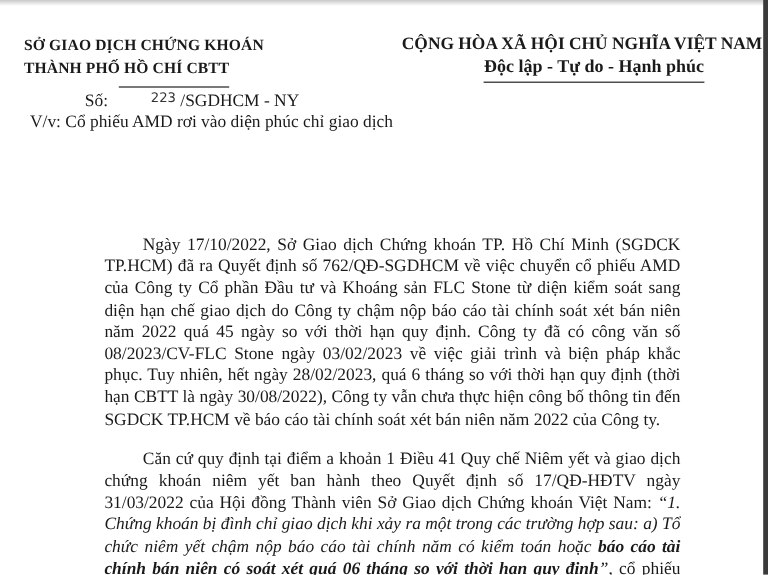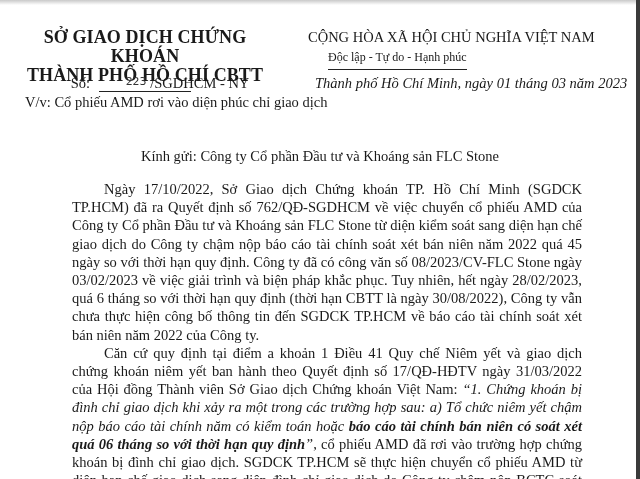--- a/index.html
+++ b/index.html
@@ -30,43 +30,43 @@
     .page {
       position: absolute;
       left: 0; top: 0;
       width: 636px; height: 479px;
     }
     .hdr-left {
       position: absolute;
       left: 20px;
       top: 28px;
       width: 250px;
-      text-align: center;
       font-weight: bold;
-      font-size: 18px;
+      font-size: 13px;
       line-height: 19px;
       letter-spacing: 0.1px;
     }
     .hdr-left .rule {
       width: 92px;
       height: 1px;
       background: #222;
       margin: 6px auto 0 auto;
     }
     .hdr-right {
       position: absolute;
-      left: 308px;
+      left: 330px;
       top: 28px;
       width: 310px;
-      font-weight: normal;
+      text-align: center;
+      font-weight: bold;
       font-size: 14.5px;
       line-height: 19px;
     }
     .hdr-right .motto {
-      font-size: 12px;
+      font-size: 15px;
       display: inline-block;
       border-bottom: 1px solid #222;
       padding-bottom: 2px;
       margin-left: 20px;
     }
     .so-line {
       position: absolute;
       left: 0;
       top: 75px;
       width: 320px;
@@ -109,21 +109,21 @@
     .body-text {
       position: absolute;
       left: 72px;
       top: 180px;
       width: 510px;
       font-size: 14.5px;
       line-height: 18.2px;
       text-align: justify;
     }
     .body-text p {
-      margin: 0;
+      margin: 15px;
       text-indent: 32px;
       text-align: justify;
     }
     .body-text .it { font-style: italic; }
     .body-text .bi { font-style: italic; font-weight: bold; }
   </style>
 </head>
 <body>
 
 <div class="top-shade"></div>
@@ -140,23 +140,21 @@
     <div>CỘNG HÒA XÃ HỘI CHỦ NGHĨA VIỆT NAM</div>
     <span class="motto">Độc lập - Tự do - Hạnh phúc</span>
   </div>
 
   <div class="so-line">
     <span>Số: </span><span class="num">223</span><span> /SGDHCM - NY</span>
   </div>
 
   <div class="vv-line">V/v: Cổ phiếu AMD rơi vào diện phúc chỉ giao dịch</div>
 
-  <div class="date-line">Thành phố Hồ Chí Minh, ngày 01 tháng 03 năm 2023</div>
 
-  <div class="greeting">Kính gửi: Công ty Cổ phần Đầu tư và Khoáng sản FLC Stone</div>
 
   <div class="body-text">
     <p>Ngày 17/10/2022, Sở Giao dịch Chứng khoán TP. Hồ Chí Minh (SGDCK TP.HCM) đã ra Quyết định số 762/QĐ-SGDHCM về việc chuyển cổ phiếu AMD của Công ty Cổ phần Đầu tư và Khoáng sản FLC Stone từ diện kiểm soát sang diện hạn chế giao dịch do Công ty chậm nộp báo cáo tài chính soát xét bán niên năm 2022 quá 45 ngày so với thời hạn quy định. Công ty đã có công văn số 08/2023/CV-FLC Stone ngày 03/02/2023 về việc giải trình và biện pháp khắc phục. Tuy nhiên, hết ngày 28/02/2023, quá 6 tháng so với thời hạn quy định (thời hạn CBTT là ngày 30/08/2022), Công ty vẫn chưa thực hiện công bố thông tin đến SGDCK TP.HCM về báo cáo tài chính soát xét bán niên năm 2022 của Công ty.</p>
     <p><span>Căn cứ quy định tại điểm a khoản 1 Điều 41 Quy chế Niêm yết và giao dịch chứng khoán niêm yết ban hành theo Quyết định số 17/QĐ-HĐTV ngày 31/03/2022 của Hội đồng Thành viên Sở Giao dịch Chứng khoán Việt Nam: </span><span class="it">“1. Chứng khoán bị đình chỉ giao dịch khi xảy ra một trong các trường hợp sau: a) Tổ chức niêm yết chậm nộp báo cáo tài chính năm có kiểm toán hoặc </span><span class="bi">báo cáo tài chính bán niên có soát xét quá 06 tháng so với thời hạn quy định</span><span class="it">”</span><span>, cổ phiếu AMD đã rơi vào trường hợp chứng khoán bị đình chỉ giao dịch. SGDCK TP.HCM sẽ thực hiện chuyển cổ phiếu AMD từ diện hạn chế giao dịch sang diện đình chỉ giao dịch do Công ty chậm nộp BCTC soát xét bán niên năm 2022 quá 06 tháng so với thời hạn quy định.</span></p>
   </div>
 
 </div>
 
 <div class="right-border"></div>
 

